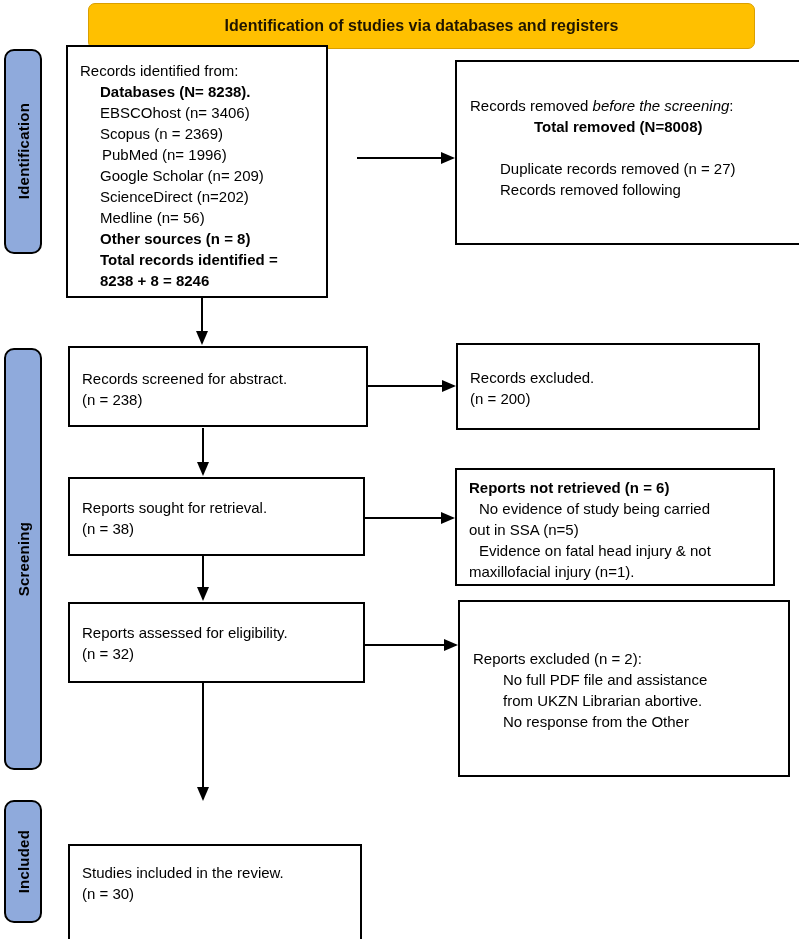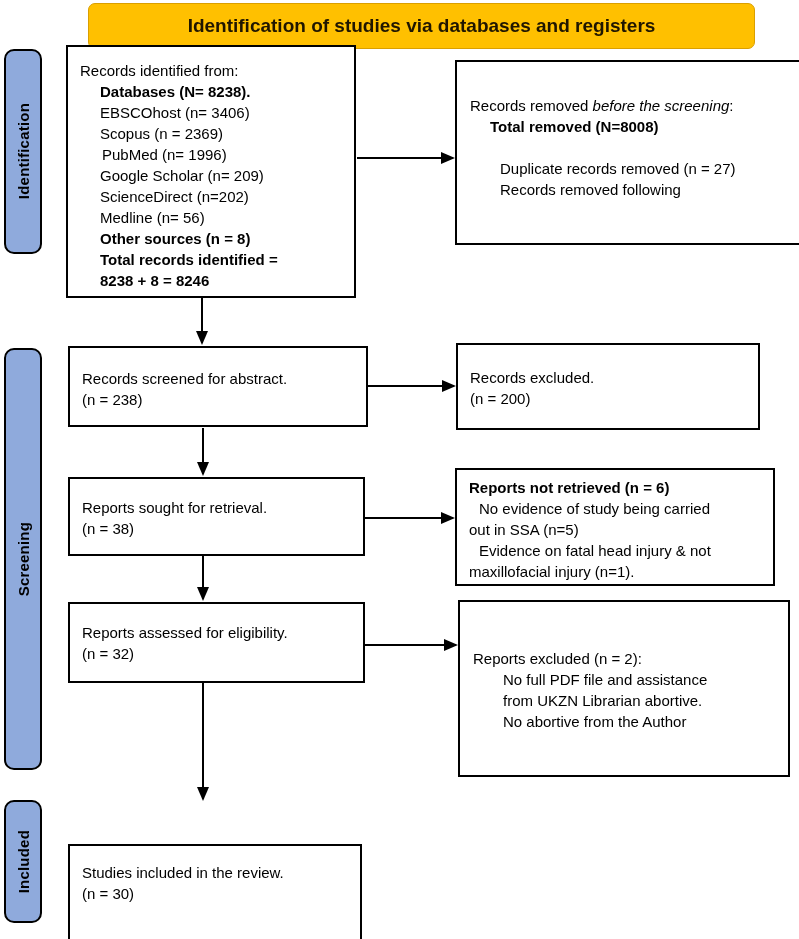--- a/index.html
+++ b/index.html
@@ -8,42 +8,42 @@
   }
   *{box-sizing:border-box;}
   html,body{margin:0;padding:0;background:#fff;}
   body{font-family:"Liberation Sans",sans-serif;color:#000;}
   .canvas{position:relative;width:799px;height:939px;background:#fff;overflow:hidden;}
 
   .banner{
     position:absolute;left:88px;top:3px;width:667px;height:46px;
     background:var(--banner-bg);border:1px solid var(--banner-border);
     border-radius:7px;display:flex;align-items:center;justify-content:center;
-    font-weight:bold;font-size:19px;color:var(--banner-text);
+    font-weight:bold;font-size:16px;color:var(--banner-text);
   }
 
   .stage{
     position:absolute;background:var(--stage-bg);border:2px solid #000;
     border-radius:10px;display:flex;align-items:center;justify-content:center;
   }
   .stage .vtext{
     writing-mode:vertical-rl;transform:rotate(180deg);
     font-weight:bold;font-size:15px;color:#000;letter-spacing:0.2px;
   }
   .stage-identification{left:4px;top:49px;width:38px;height:205px;}
   .stage-screening{left:4px;top:348px;width:38px;height:422px;}
   .stage-included{left:4px;top:800px;width:38px;height:123px;}
 
   .box{
     position:absolute;background:#fff;border:2px solid var(--box-border);
     font-size:15px;line-height:21px;
   }
   .line{min-height:21px;white-space:nowrap;}
 
-  .box-identified{left:66px;top:45px;width:290px;height:253px;padding:13px 10px 0 12px;}
+  .box-identified{left:66px;top:45px;width:262px;height:253px;padding:13px 10px 0 12px;}
   .box-removed{left:455px;top:60px;width:396px;height:185px;padding:33px 10px 0 13px;}
   .box-screened{left:68px;top:346px;width:300px;height:81px;padding:20px 10px 0 12px;}
   .box-records-excluded{left:456px;top:343px;width:304px;height:87px;padding:22px 10px 0 12px;}
   .box-sought{left:68px;top:477px;width:297px;height:79px;padding:18px 10px 0 12px;}
   .box-not-retrieved{left:455px;top:468px;width:320px;height:118px;padding:7px 8px 0 12px;}
   .box-assessed{left:68px;top:602px;width:297px;height:81px;padding:18px 10px 0 12px;}
   .box-reports-excluded{left:458px;top:600px;width:332px;height:177px;padding:46px 8px 0 13px;}
   .box-included{left:68px;top:844px;width:294px;height:133px;padding:16px 10px 0 12px;}
 
   svg.arrows{position:absolute;left:0;top:0;pointer-events:none;}
@@ -75,21 +75,21 @@
       <div class="line" style="padding-left: 22px;"><span>PubMed (n= 1996)</span></div>
       <div class="line" style="padding-left: 20px;"><span>Google Scholar (n= 209)</span></div>
       <div class="line" style="padding-left: 20px;"><span>ScienceDirect (n=202)</span></div>
       <div class="line" style="padding-left: 20px;"><span>Medline (n= 56)</span></div>
       <div class="line" style="padding-left: 20px;"><span style="font-weight: bold;">Other sources (n = 8)</span></div>
       <div class="line" style="padding-left: 20px;"><span style="font-weight: bold;">Total records identified =</span></div>
       <div class="line" style="padding-left: 20px;"><span style="font-weight: bold;">8238 + 8 = 8246</span></div>
     </div>
   <div class="box box-removed">
       <div class="line"><span>Records removed </span><span style="font-style: italic;">before the screening</span><span>:</span></div>
-      <div class="line" style="padding-left: 20px;"><span style="font-weight: bold;">Total removed (N=8008)</span></div>
+      <div class="line" style="padding-left: 20px;"><span style="font-weight: bold; margin-left: 44px;">Total removed (N=8008)</span></div>
       <div class="line"><span></span></div>
       <div class="line" style="padding-left: 30px;"><span>Duplicate records removed (n = 27)</span></div>
       <div class="line" style="padding-left: 30px;"><span>Records removed following</span></div>
     </div>
   <div class="box box-screened">
       <div class="line"><span>Records screened for abstract.</span></div>
       <div class="line"><span>(n = 238)</span></div>
     </div>
   <div class="box box-records-excluded">
       <div class="line"><span>Records excluded.</span></div>
@@ -107,21 +107,21 @@
       <div class="line"><span>maxillofacial injury (n=1).</span></div>
     </div>
   <div class="box box-assessed">
       <div class="line"><span>Reports assessed for eligibility.</span></div>
       <div class="line"><span>(n = 32)</span></div>
     </div>
   <div class="box box-reports-excluded">
       <div class="line"><span>Reports excluded (n = 2):</span></div>
       <div class="line" style="padding-left: 30px;"><span>No full PDF file and assistance</span></div>
       <div class="line" style="padding-left: 30px;"><span>from UKZN Librarian abortive.</span></div>
-      <div class="line" style="padding-left: 30px;"><span>No abortive from the Author</span></div>
+      <div class="line" style="padding-left: 30px;"><span>No response from the Other</span></div>
     </div>
   <div class="box box-included">
       <div class="line"><span>Studies included in the review.</span></div>
       <div class="line"><span>(n = 30)</span></div>
     </div>
 
   <svg class="arrows" width="799" height="939" viewBox="0 0 799 939">
     <defs>
       <marker id="ah" viewBox="0 0 14 12" markerWidth="14" markerHeight="12" refX="12" refY="6" orient="auto" markerUnits="userSpaceOnUse">
         <path d="M0,0 L14,6 L0,12 Z" fill="#000"></path>

